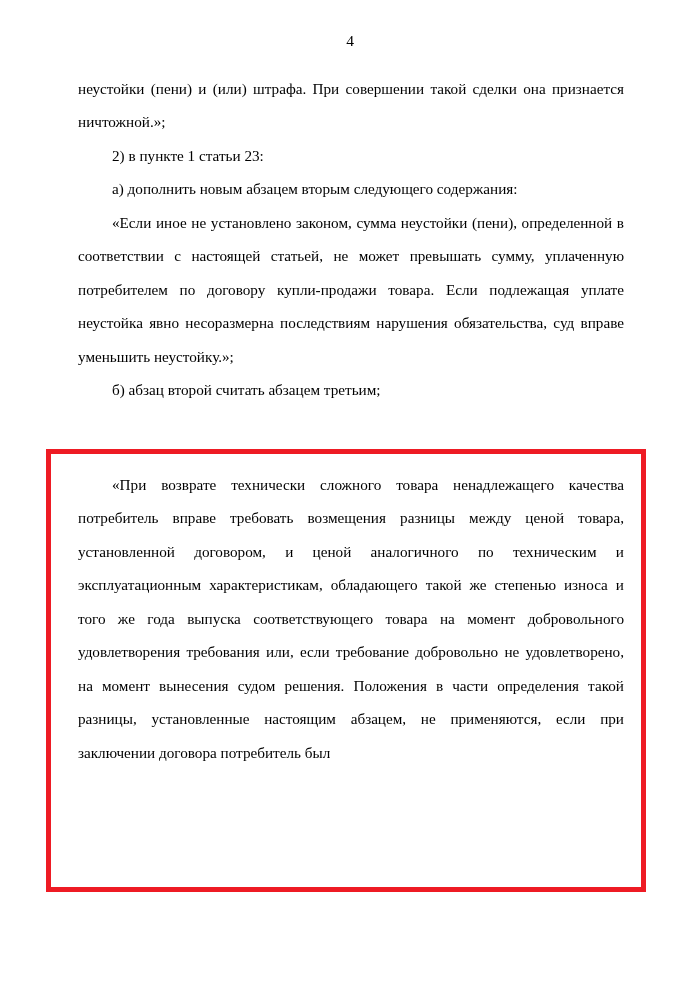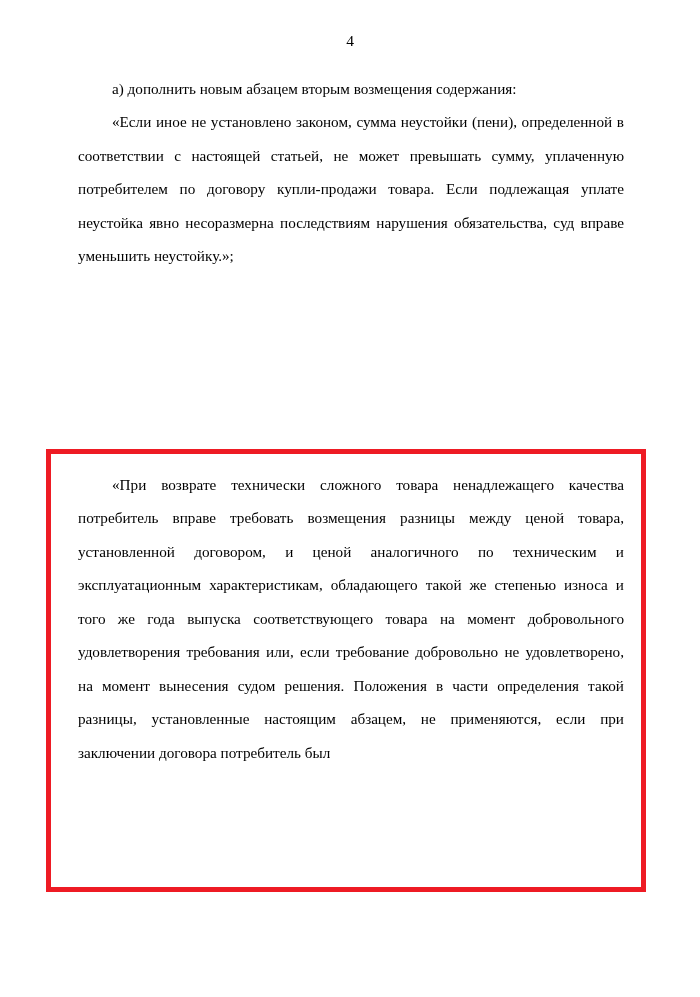--- a/index.html
+++ b/index.html
@@ -66,22 +66,25 @@
   .spacer-sm { height: 10px; }
 </style>
 </head>
 <body>
 
 <div class="page">
 
   <div class="page-number">4</div>
 
   <div class="content">
-    <p class="para indent">а) дополнить новым абзацем вторым возмещения содержания:</p>
+    <p class="para">неустойки (пени) и (или) штрафа. При совершении такой сделки она признается ничтожной.»;</p>
+    <p class="para indent">2) в пункте 1 статьи 23:</p>
+    <p class="para indent">а) дополнить новым абзацем вторым следующего содержания:</p>
     <p class="para indent">«Если иное не установлено законом, сумма неустойки (пени), определенной в соответствии с настоящей статьей, не может превышать сумму, уплаченную потребителем по договору купли-продажи товара. Если подлежащая уплате неустойка явно несоразмерна последствиям нарушения обязательства, суд вправе уменьшить неустойку.»;</p>
+    <p class="para indent">б) абзац второй считать абзацем третьим;</p>
   </div>
 
   <div class="highlight-box"></div>
 
   <div class="boxed-content">
     <div class="spacer-sm"></div>
     <p class="para indent">«При возврате технически сложного товара ненадлежащего качества потребитель вправе требовать возмещения разницы между ценой товара, установленной договором, и ценой аналогичного по техническим и эксплуатационным характеристикам, обладающего такой же степенью износа и того же года выпуска соответствующего товара на момент добровольного удовлетворения требования или, если требование добровольно не удовлетворено, на момент вынесения судом решения. Положения в части определения такой разницы, установленные настоящим абзацем, не применяются, если при заключении договора потребитель был</p>
   </div>
 
 </div>

